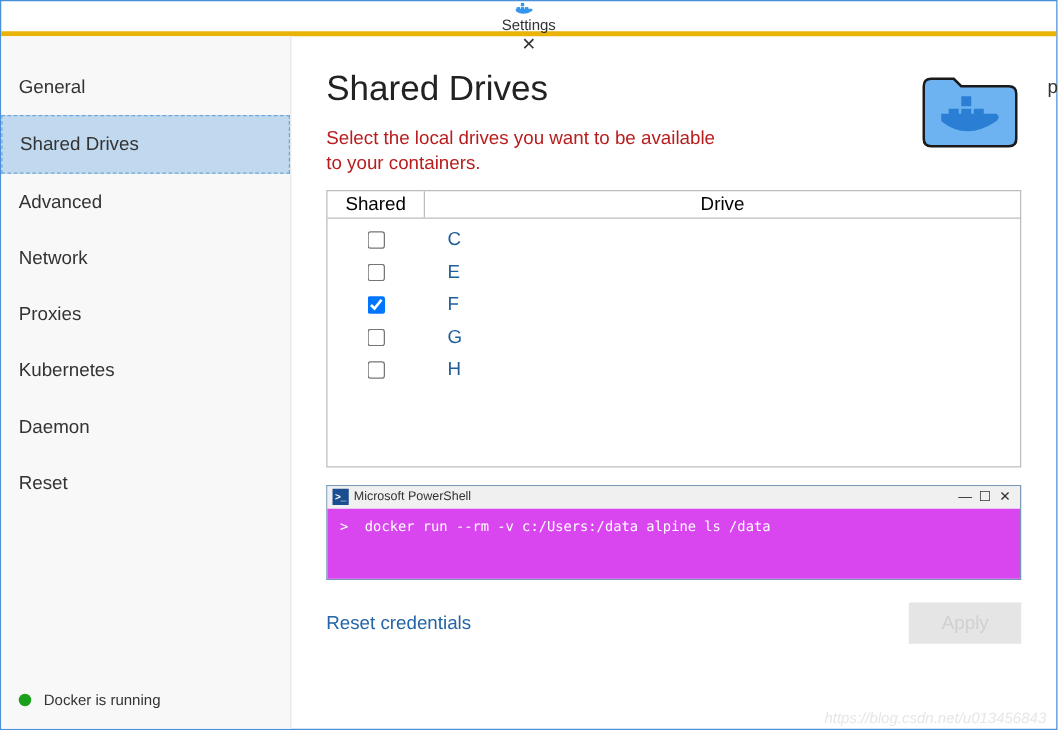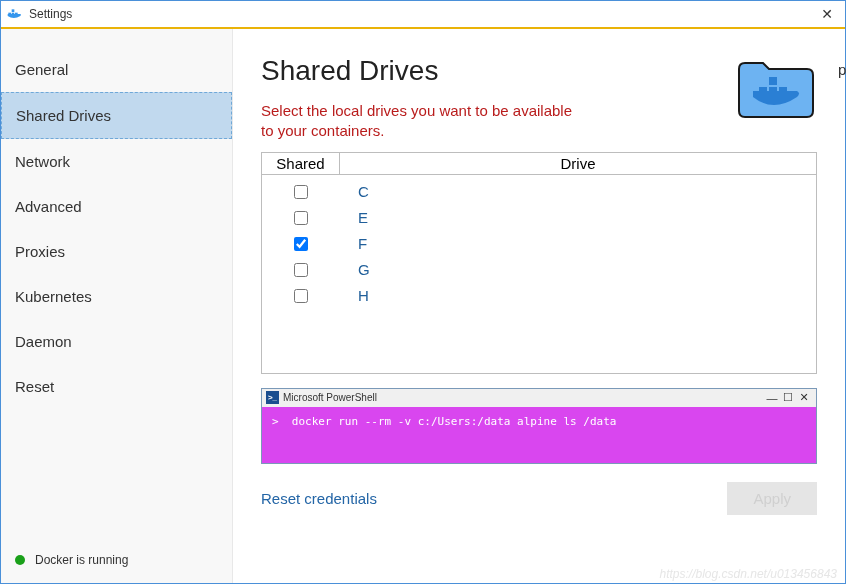--- a/index.html
+++ b/index.html
@@ -14,26 +14,27 @@
 .window {
   width: 846px;
   height: 584px;
   border: 1px solid #4a90d9;
   display: flex;
   flex-direction: column;
   position: relative;
 }
 .titlebar {
   height: 28px;
-  border-bottom: 2px solid #eab308;
+  border-bottom: 4px solid #eab308;
   display: flex;
   align-items: center;
   padding: 0 6px;
   font-size: 12px;
   color: #333;
+  flex-direction: column;
 }
 .titlebar .icon {
   width: 16px; height: 16px;
   margin-right: 6px;
   display: flex; align-items: center; justify-content: center;
 }
 .titlebar .spacer { flex: 1; }
 .titlebar .close {
   width: 24px; height: 24px;
   display: flex; align-items: center; justify-content: center;
@@ -237,22 +238,22 @@
     </span>
     <span>Settings</span>
     <span class="spacer"></span>
     <span class="close">✕</span>
   </div>
 
   <div class="body">
     <div class="sidebar">
       <div class="sidebar-item"><span>General</span></div>
       <div class="sidebar-item selected"><span>Shared Drives</span></div>
+      <div class="sidebar-item"><span>Advanced</span></div>
       <div class="sidebar-item"><span>Network</span></div>
-      <div class="sidebar-item"><span>Advanced</span></div>
       <div class="sidebar-item"><span>Proxies</span></div>
       <div class="sidebar-item"><span>Kubernetes</span></div>
       <div class="sidebar-item"><span>Daemon</span></div>
       <div class="sidebar-item"><span>Reset</span></div>
 
       <div class="sidebar-status">
         <span class="status-dot"></span>
         <span>Docker is running</span>
       </div>
     </div>

